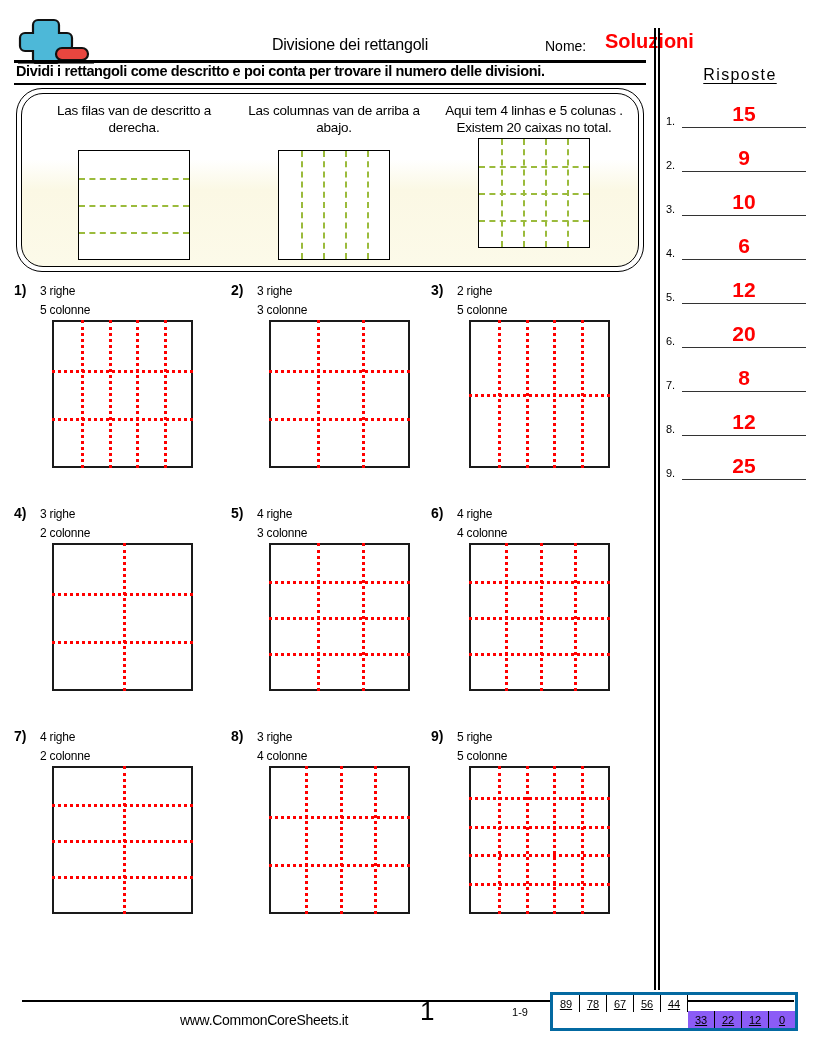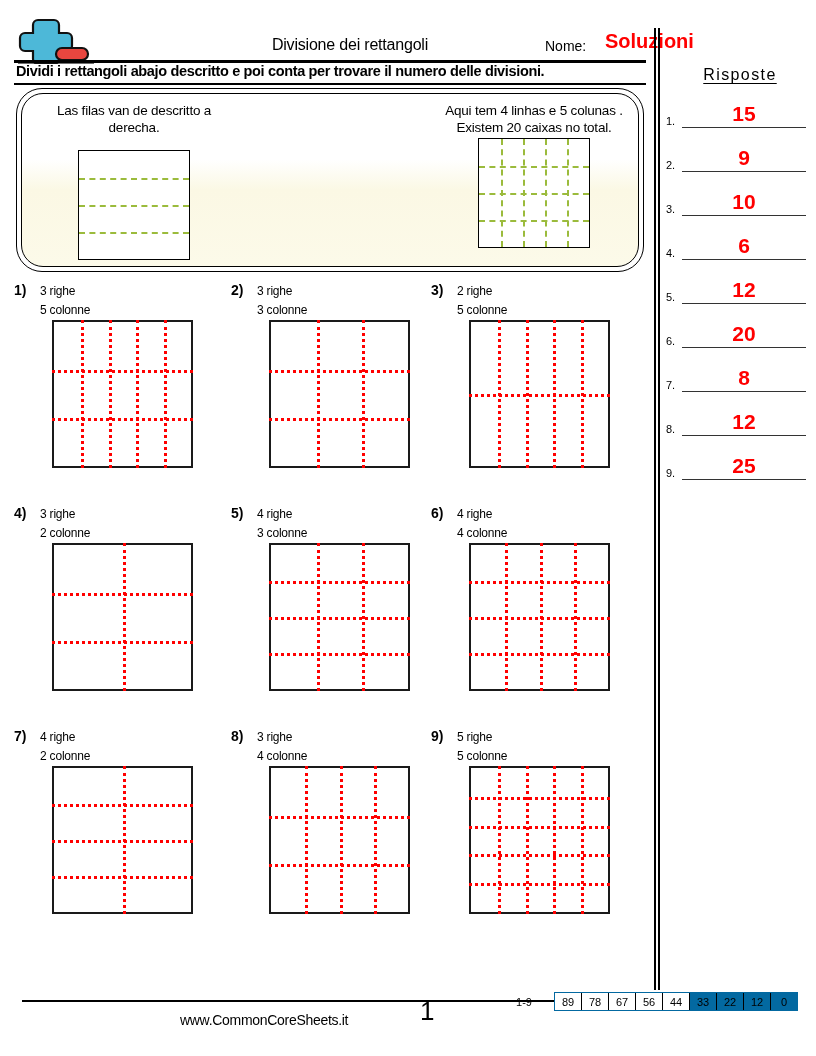--- a/index.html
+++ b/index.html
@@ -286,70 +286,80 @@
     right: 18px; top: 992px;
     display: flex;
     align-items: center;
   }
   .score-label {
     font-size: 11px;
     margin-right: 22px;
   }
   .score-boxes {
     display: flex;
-    border: 1px solid #0369a1;
+    border: 3px solid #0369a1;
+    text-decoration: underline;
   }
   .score-cell {
     min-width: 20px;
     height: 17px;
     border-right: 1px solid #000;
     font-size: 11px;
     display: flex;
     align-items: center;
     justify-content: center;
     padding: 0 3px;
     background: #fff;
   }
   .score-cell:last-child { border-right: none; }
-  .score-cell.hl { background: #0369a1; }
+  .score-cell.hl { background: #8b5cf6; margin-top: 16px; }
 </style>
 </head>
 <body>
 
 <div class="page">
 
   <div class="header">
     <div class="logo">
       <svg width="80" height="48" viewBox="0 0 80 48">
         <path d="M22 4 h16 a5 5 0 0 1 5 5 v8 h8 a5 5 0 0 1 5 5 v8 a5 5 0 0 1 -5 5 h-8 v8 a5 5 0 0 1 -5 5 h-16 a5 5 0 0 1 -5 -5 v-8 h-8 a5 5 0 0 1 -5 -5 v-8 a5 5 0 0 1 5 -5 h8 v-8 a5 5 0 0 1 5 -5 z" fill="#4db8d8" stroke="#111" stroke-width="2.2"></path>
         <rect x="40" y="32" width="32" height="12" rx="6" fill="#e8463f" stroke="#111" stroke-width="2.2"></rect>
         <rect x="2" y="45" width="76" height="2.6" fill="#111"></rect>
       </svg>
     </div>
     <div class="header-title">Divisione dei rettangoli</div>
     <div class="name-label">Nome:</div>
     <div class="name-value">Soluzioni</div>
     <div class="header-rule"></div>
   </div>
 
-  <div class="instruction">Dividi i rettangoli abajo descritto e poi conta per trovare il numero delle divisioni.</div>
+  <div class="instruction">Dividi i rettangoli come descritto e poi conta per trovare il numero delle divisioni.</div>
   <div class="instruction-rule"></div>
 
   <div class="example-outer">
     <div class="example-inner">
 
       <div class="ex-col c1">
         <div class="ex-caption">Las filas van de descritto a derecha.</div>
         <div class="ex-box">
             <div class="gline-h" style="top: 25%;"></div>
             <div class="gline-h" style="top: 50%;"></div>
             <div class="gline-h" style="top: 75%;"></div>
           </div>
       </div>
 
+      <div class="ex-col c2">
+        <div class="ex-caption">Las columnas van de arriba a abajo.</div>
+        <div class="ex-box">
+            <div class="gline-v" style="left: 20%;"></div>
+            <div class="gline-v" style="left: 40%;"></div>
+            <div class="gline-v" style="left: 60%;"></div>
+            <div class="gline-v" style="left: 80%;"></div>
+          </div>
+      </div>
 
       <div class="ex-col c3">
         <div class="ex-caption">Aqui tem 4 linhas e 5 colunas . Existem 20 caixas no total.</div>
         <div class="ex-box">
             <div class="gline-h" style="top: 25%;"></div>
             <div class="gline-h" style="top: 50%;"></div>
             <div class="gline-h" style="top: 75%;"></div>
             <div class="gline-v" style="left: 20%;"></div>
             <div class="gline-v" style="left: 40%;"></div>
             <div class="gline-v" style="left: 60%;"></div>

